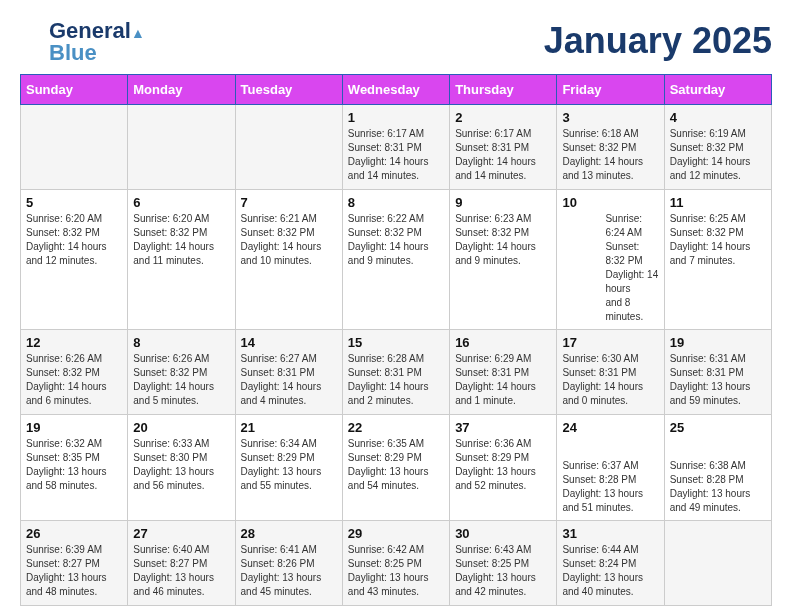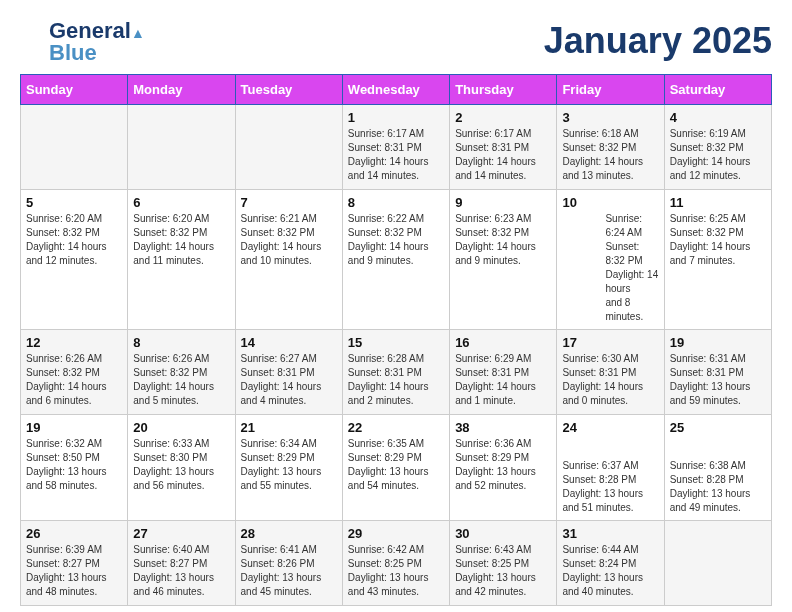--- a/index.html
+++ b/index.html
@@ -248,21 +248,21 @@
           <div class="day-info" style="white-space: pre-line;">Sunrise: 6:31 AM
 Sunset: 8:31 PM
 Daylight: 13 hours
 and 59 minutes.</div>
         </td>
       </tr>
       <tr>
         <td>
           <span class="day-num">19</span>
           <div class="day-info" style="white-space: pre-line;">Sunrise: 6:32 AM
-Sunset: 8:50 PM
+Sunset: 8:35 PM
 Daylight: 13 hours
 and 58 minutes.</div>
         </td>
         <td>
           <span class="day-num">20</span>
           <div class="day-info" style="white-space: pre-line;">Sunrise: 6:33 AM
 Sunset: 8:30 PM
 Daylight: 13 hours
 and 56 minutes.</div>
         </td>
@@ -274,21 +274,21 @@
 and 55 minutes.</div>
         </td>
         <td>
           <span class="day-num">22</span>
           <div class="day-info" style="white-space: pre-line;">Sunrise: 6:35 AM
 Sunset: 8:29 PM
 Daylight: 13 hours
 and 54 minutes.</div>
         </td>
         <td>
-          <span class="day-num">38</span>
+          <span class="day-num">37</span>
           <div class="day-info" style="white-space: pre-line;">Sunrise: 6:36 AM
 Sunset: 8:29 PM
 Daylight: 13 hours
 and 52 minutes.</div>
         </td>
         <td>
           <span class="day-num">24</span>
           <div class="day-info" style="white-space: pre-line; margin-top: 24px;">Sunrise: 6:37 AM
 Sunset: 8:28 PM
 Daylight: 13 hours

